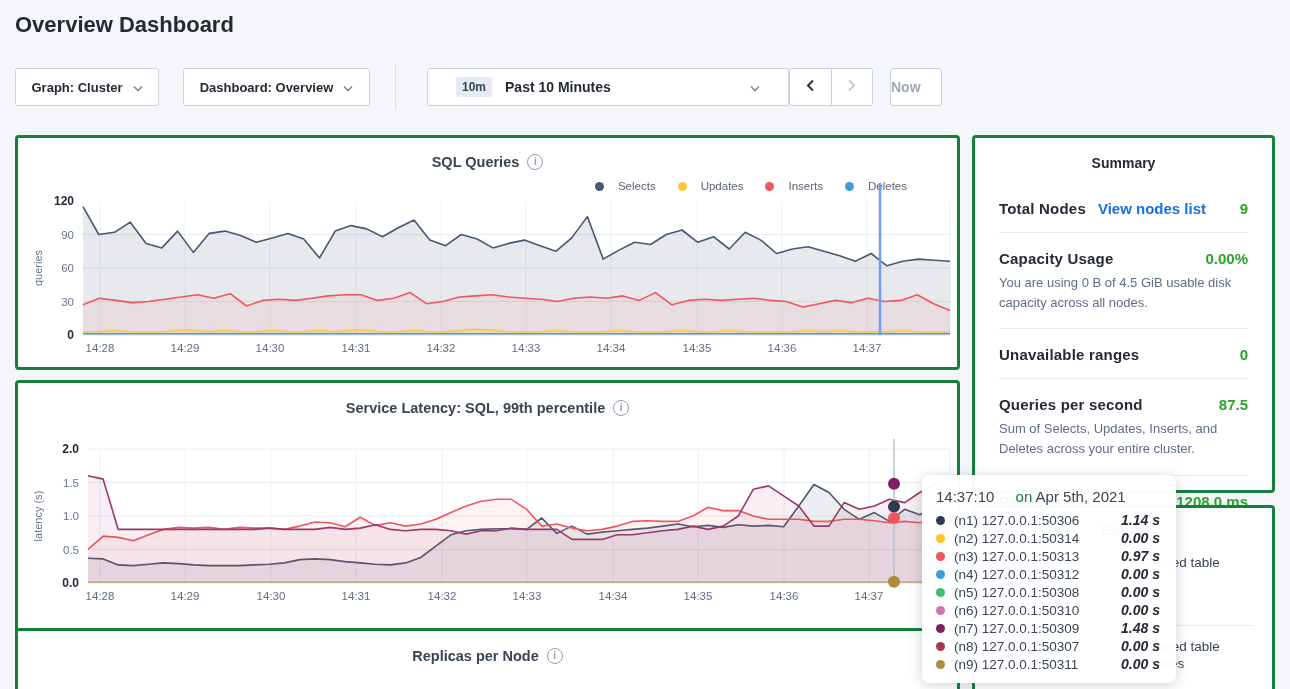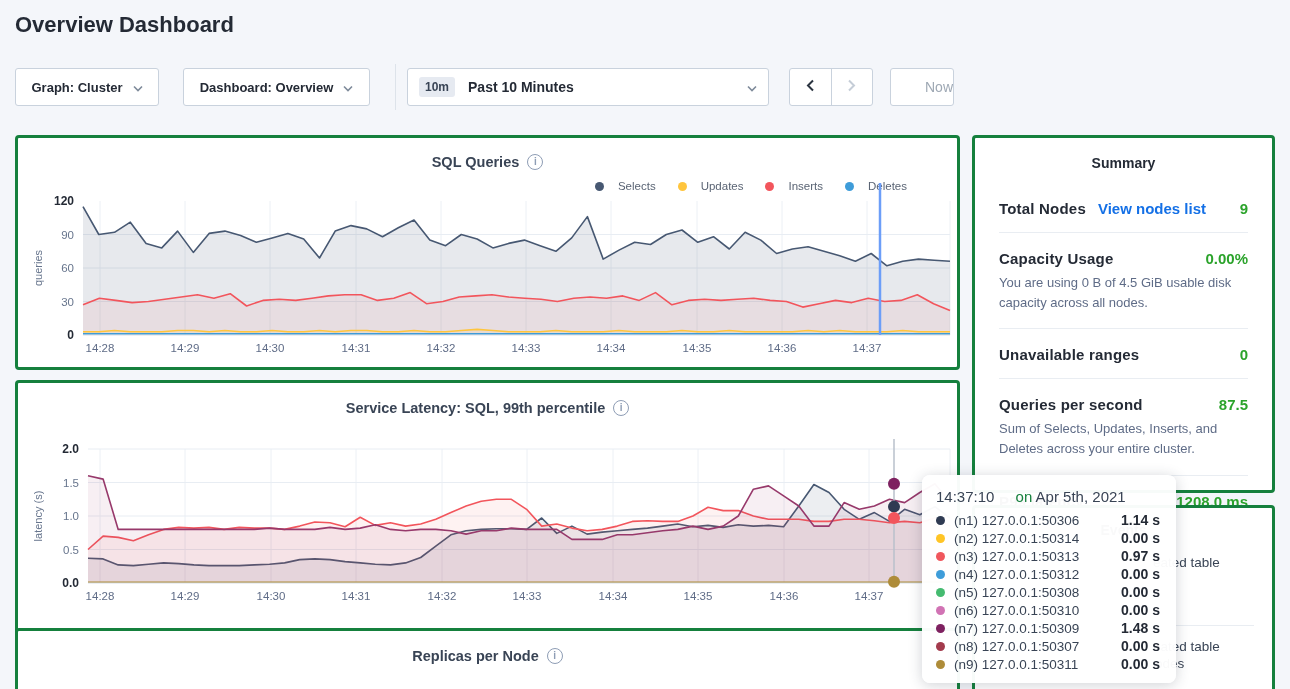--- a/index.html
+++ b/index.html
@@ -7,29 +7,29 @@
     background:#F4F6FA;font-family:"Liberation Sans",sans-serif;color:#242A35;}
   .page-title{position:absolute;left:15px;top:12px;font-size:22px;font-weight:600;color:#242A35;margin:0;}
 
   
   .btn{box-sizing:border-box;position:absolute;top:68px;height:38px;background:#fff;
     border:1px solid #C9D2DD;border-radius:3px;display:flex;align-items:center;cursor:pointer;}
   .dd-label{font-size:13px;font-weight:bold;color:#242A35;}
   .dd-graph{left:15px;width:144px;justify-content:center;gap:10px;}
   .dd-dash{left:183px;width:187px;justify-content:center;gap:10px;}
   .vdivider{position:absolute;left:395px;top:64px;width:1px;height:46px;background:#DDE3EA;}
-  .time-picker{left:407px;width:362px;padding:0 11px;}
+  .time-picker{left:427px;width:362px;padding:0 28px;}
   .range-badge{background:#E6EAF1;color:#394455;font-size:12px;font-weight:bold;
     border-radius:3px;padding:3px 6px;margin-right:13px;}
   .range-label{font-size:14px;font-weight:bold;color:#242A35;flex:1;text-align:left;}
   .arrow-group{left:789px;width:84px;padding:0;}
   .arrow-btn{width:42px;height:100%;display:flex;align-items:center;justify-content:center;
     background:none;border:none;cursor:pointer;}
   .arrow-btn + .arrow-btn{border-left:1px solid #C9D2DD;}
-  .now-btn{left:890px;width:64px;justify-content:flex-end;font-size:14px;font-weight:normal;color:#9EA8B4;}
+  .now-btn{left:890px;width:52px;justify-content:flex-start;font-size:14px;font-weight:bold;color:#9EA8B4;}
 
   
   .card{box-sizing:border-box;position:absolute;background:#fff;border:3px solid #15803d;border-radius:4px;}
   .card-sql{left:15px;top:135px;width:945px;height:235px;}
   .card-latency{left:15px;top:380px;width:945px;height:283px;}
   .card-replicas{left:15px;top:628px;width:945px;height:90px;}
   .card-summary{left:972px;top:135px;width:303px;height:358px;}
   .card-events{left:972px;top:505px;width:303px;height:215px;}
 
   .chart-title-row{position:absolute;left:0;right:0;display:flex;align-items:center;justify-content:center;gap:8px;}
@@ -66,21 +66,21 @@
 
   
   .hover-tooltip{position:absolute;left:922px;top:475px;width:226px;z-index:20;
     background:rgba(255,255,255,0.97);border-radius:8px;padding:13px 14px 10px;
     box-shadow:0 2px 14px rgba(40,50,70,0.22);}
   .tt-header{font-size:15px;color:#394455;margin-bottom:6px;}
   .tt-on{color:#15803d;margin-left:17px;}
   .tt-row{display:flex;align-items:center;height:18px;}
   .tt-dot{width:9px;height:9px;border-radius:50%;margin-right:9px;flex:none;}
   .tt-label{font-size:13.5px;color:#394455;}
-  .tt-value{font-size:14px;font-weight:bold;color:#242A35;margin-left:auto;padding-right:2px;}
+  .tt-value{font-size:14px;font-weight:bold;color:#242A35;margin-left:auto;padding-right:2px;font-style:italic;}
 </style>
 </head>
 <body>
 
 <div class="screen">
 
   <h1 class="page-title">Overview Dashboard</h1>
 
   <div class="btn dd-graph">
     <span class="dd-label">Graph: Cluster</span>

